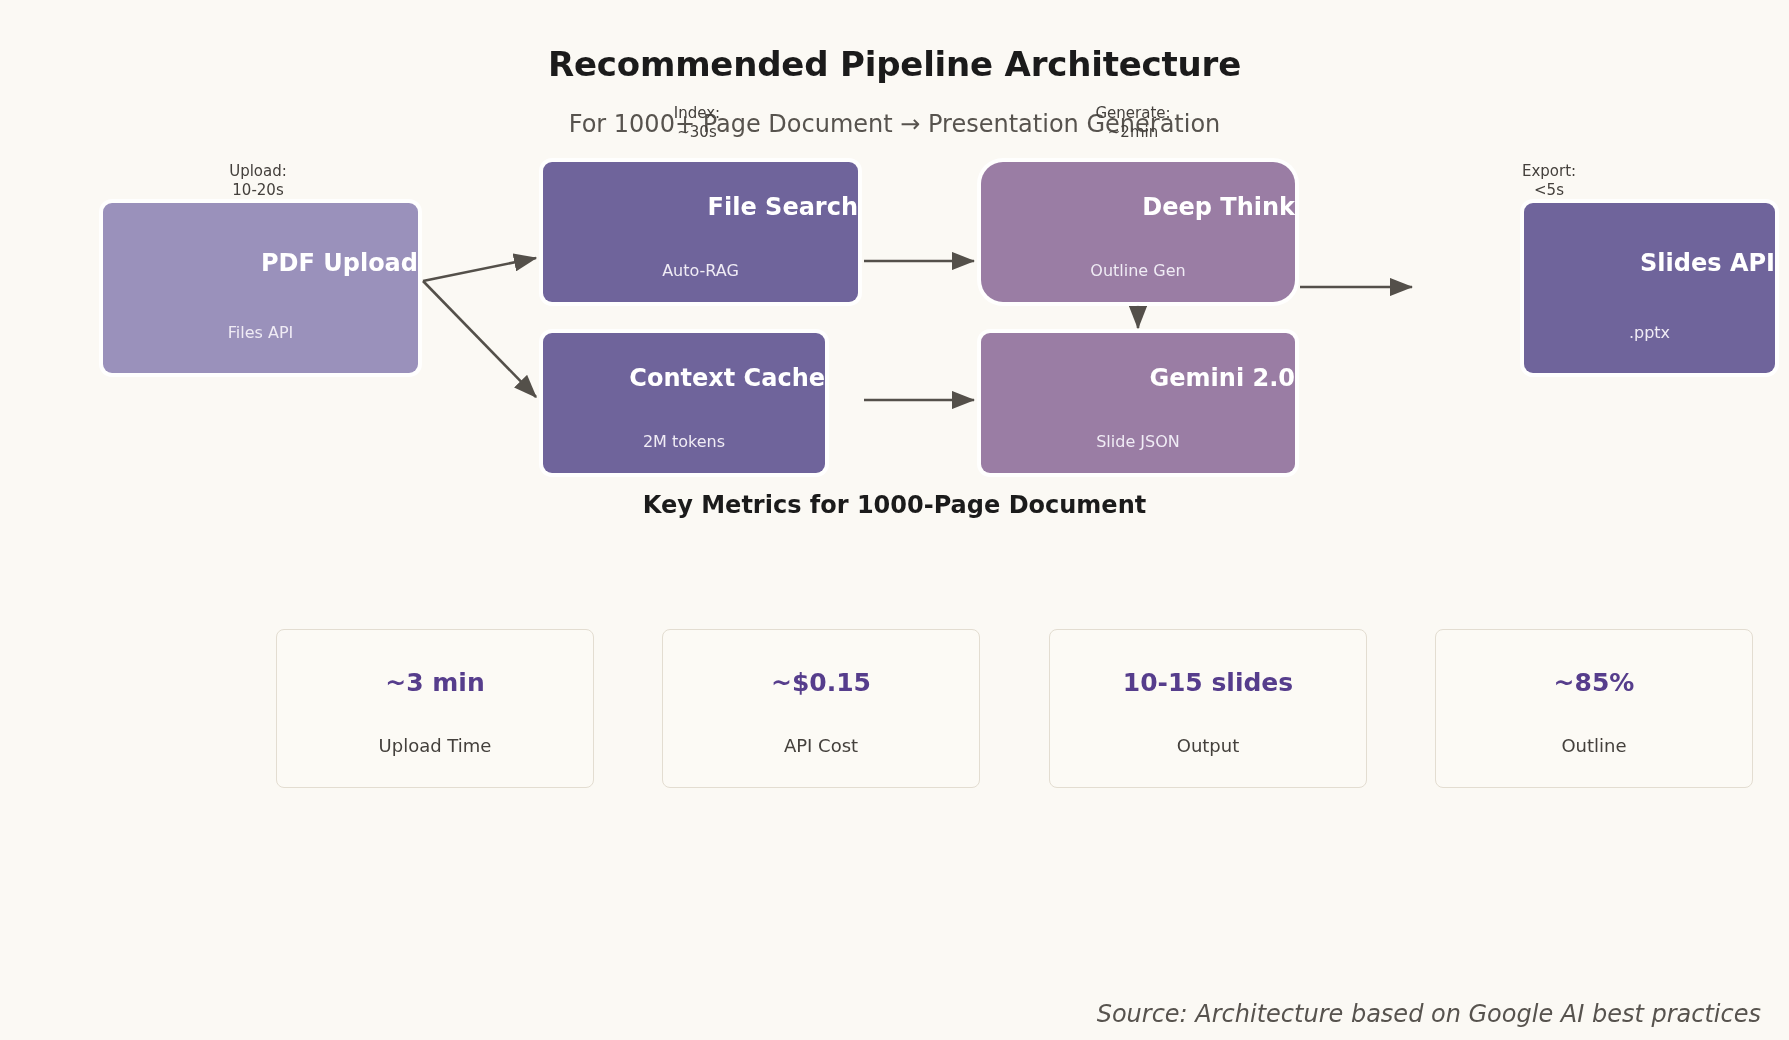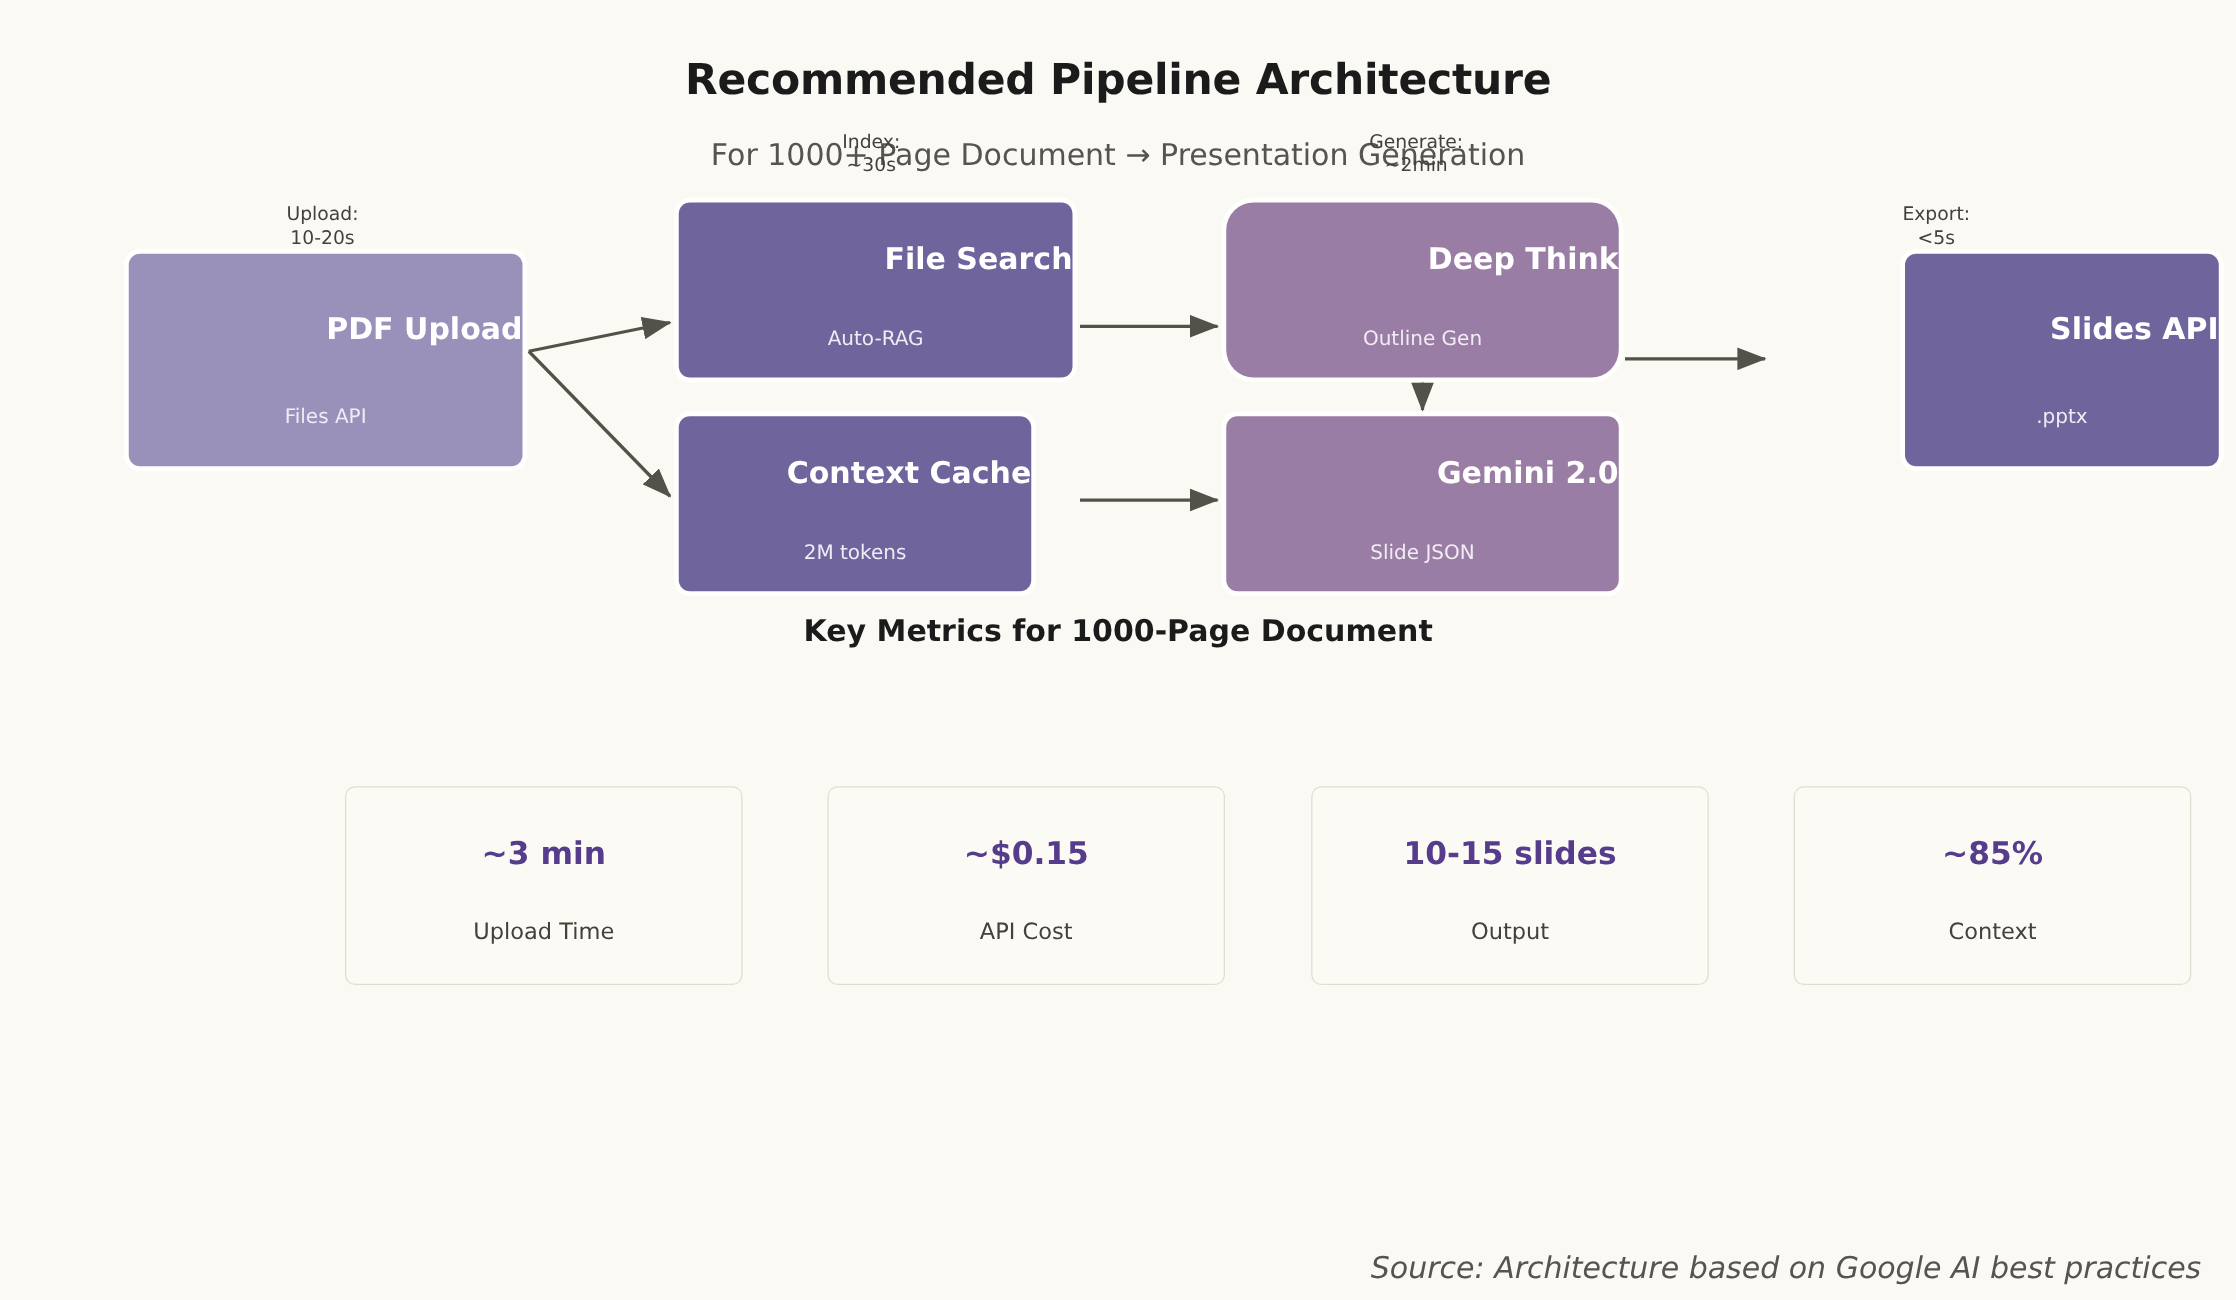--- a/index.html
+++ b/index.html
@@ -236,18 +236,18 @@
   <div class="metric-card" id="metric-1">
     <div class="metric-value">~$0.15</div>
     <div class="metric-label">API Cost</div>
   </div>
   <div class="metric-card" id="metric-2">
     <div class="metric-value">10-15 slides</div>
     <div class="metric-label">Output</div>
   </div>
   <div class="metric-card" id="metric-3">
     <div class="metric-value">~85%</div>
-    <div class="metric-label">Context</div>
+    <div class="metric-label">Outline</div>
   </div>
 
   <div class="footer-note">Source: Architecture based on Google AI best practices</div>
 
 </div>
 
 </body></html>

